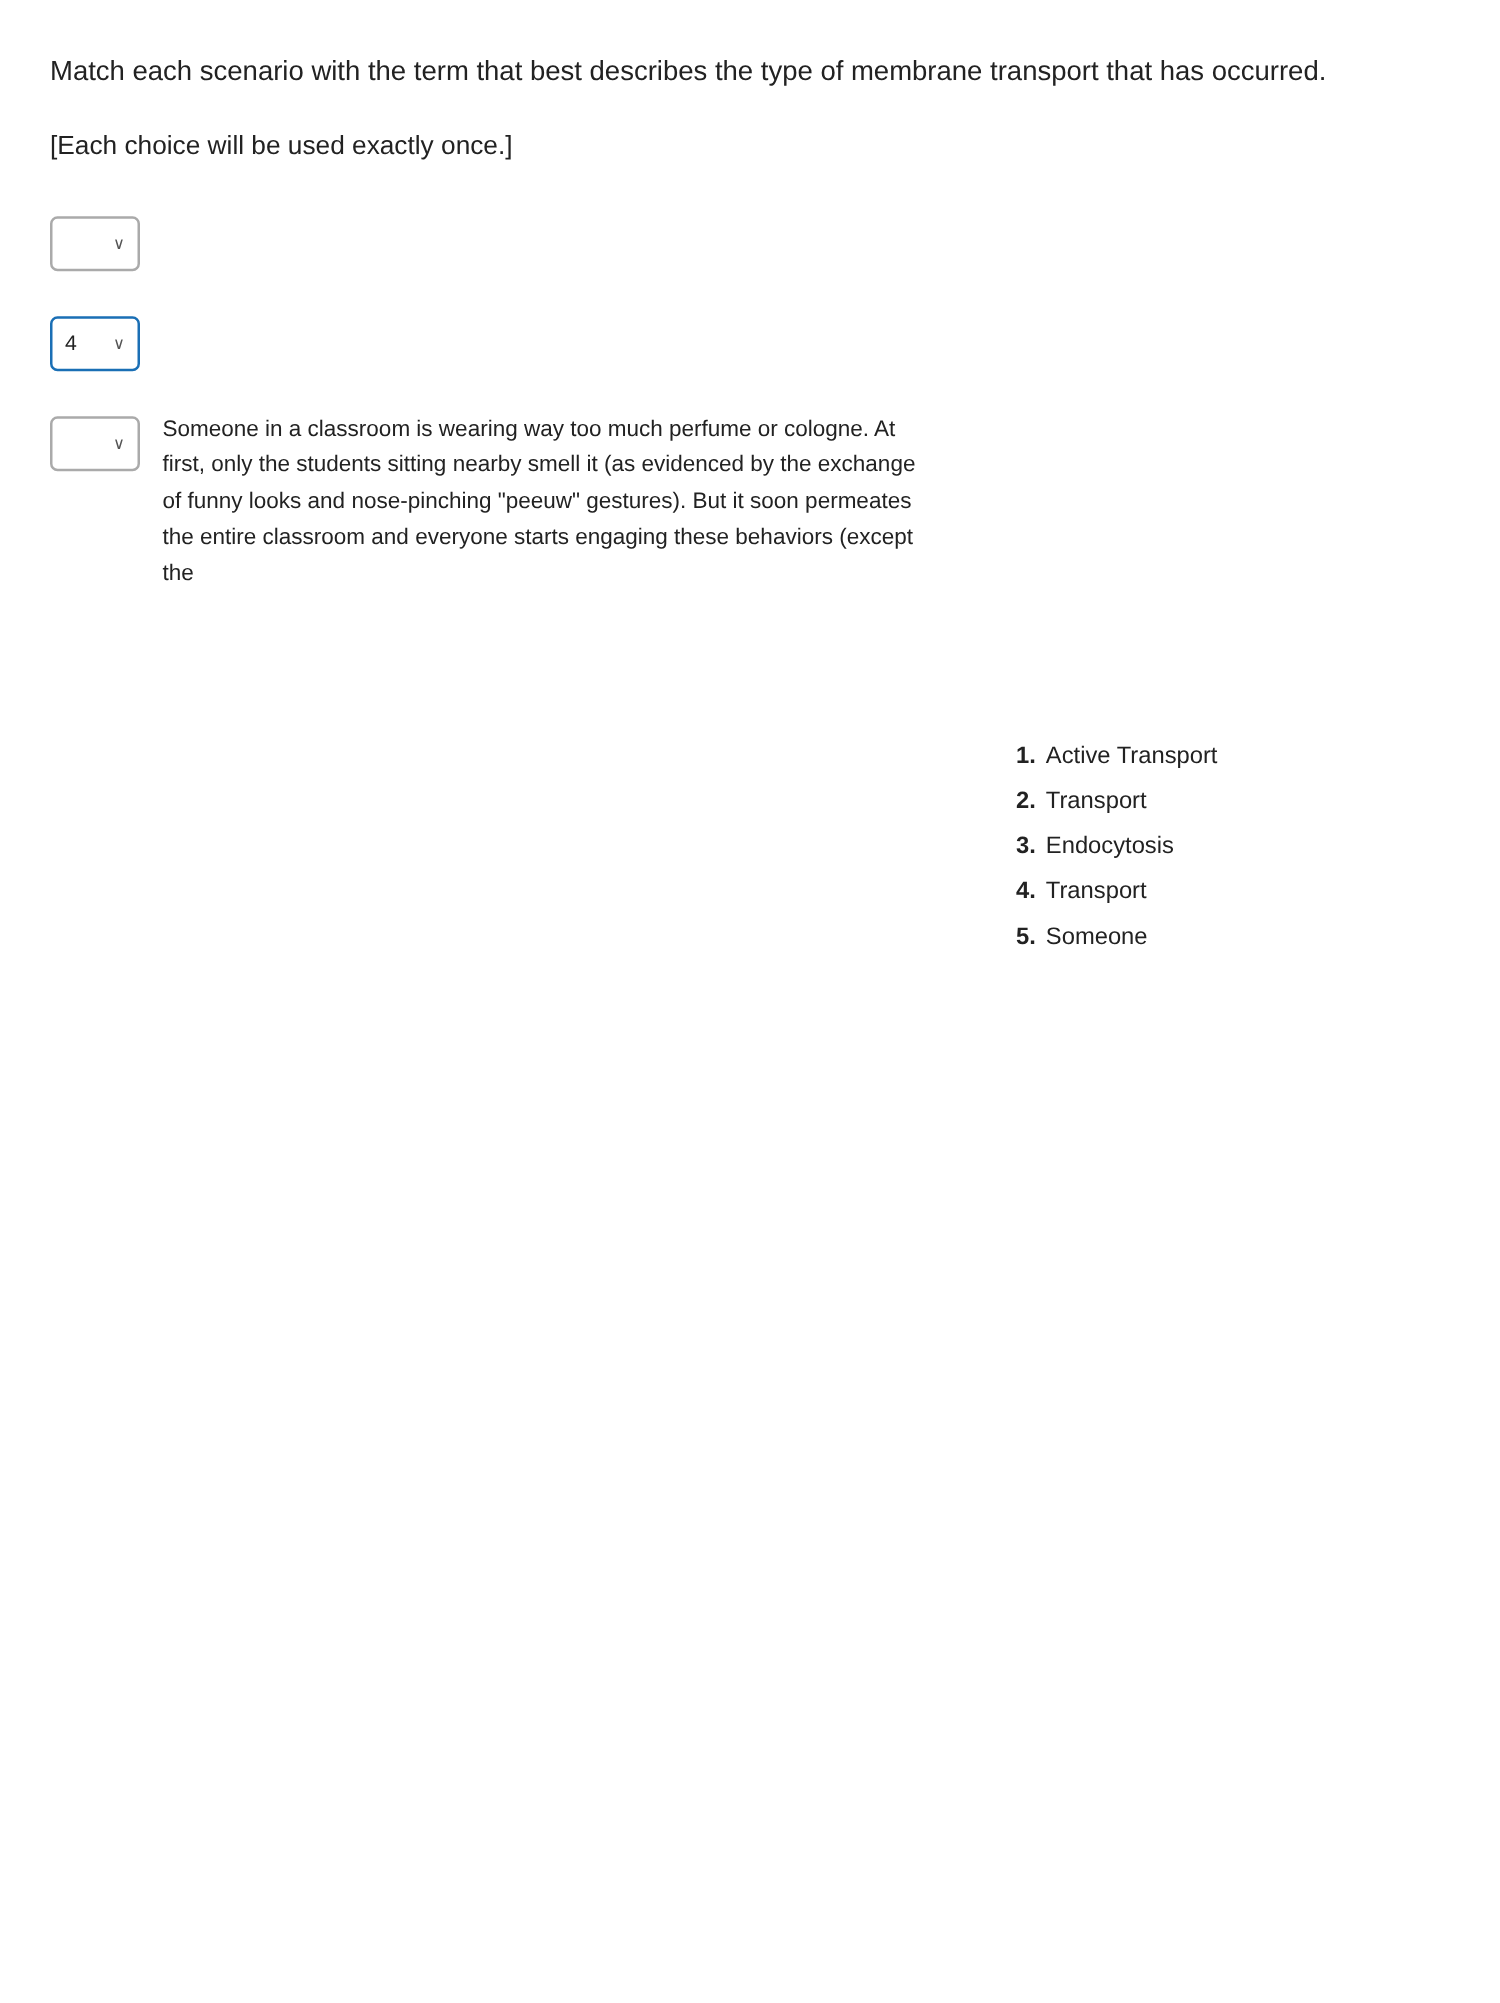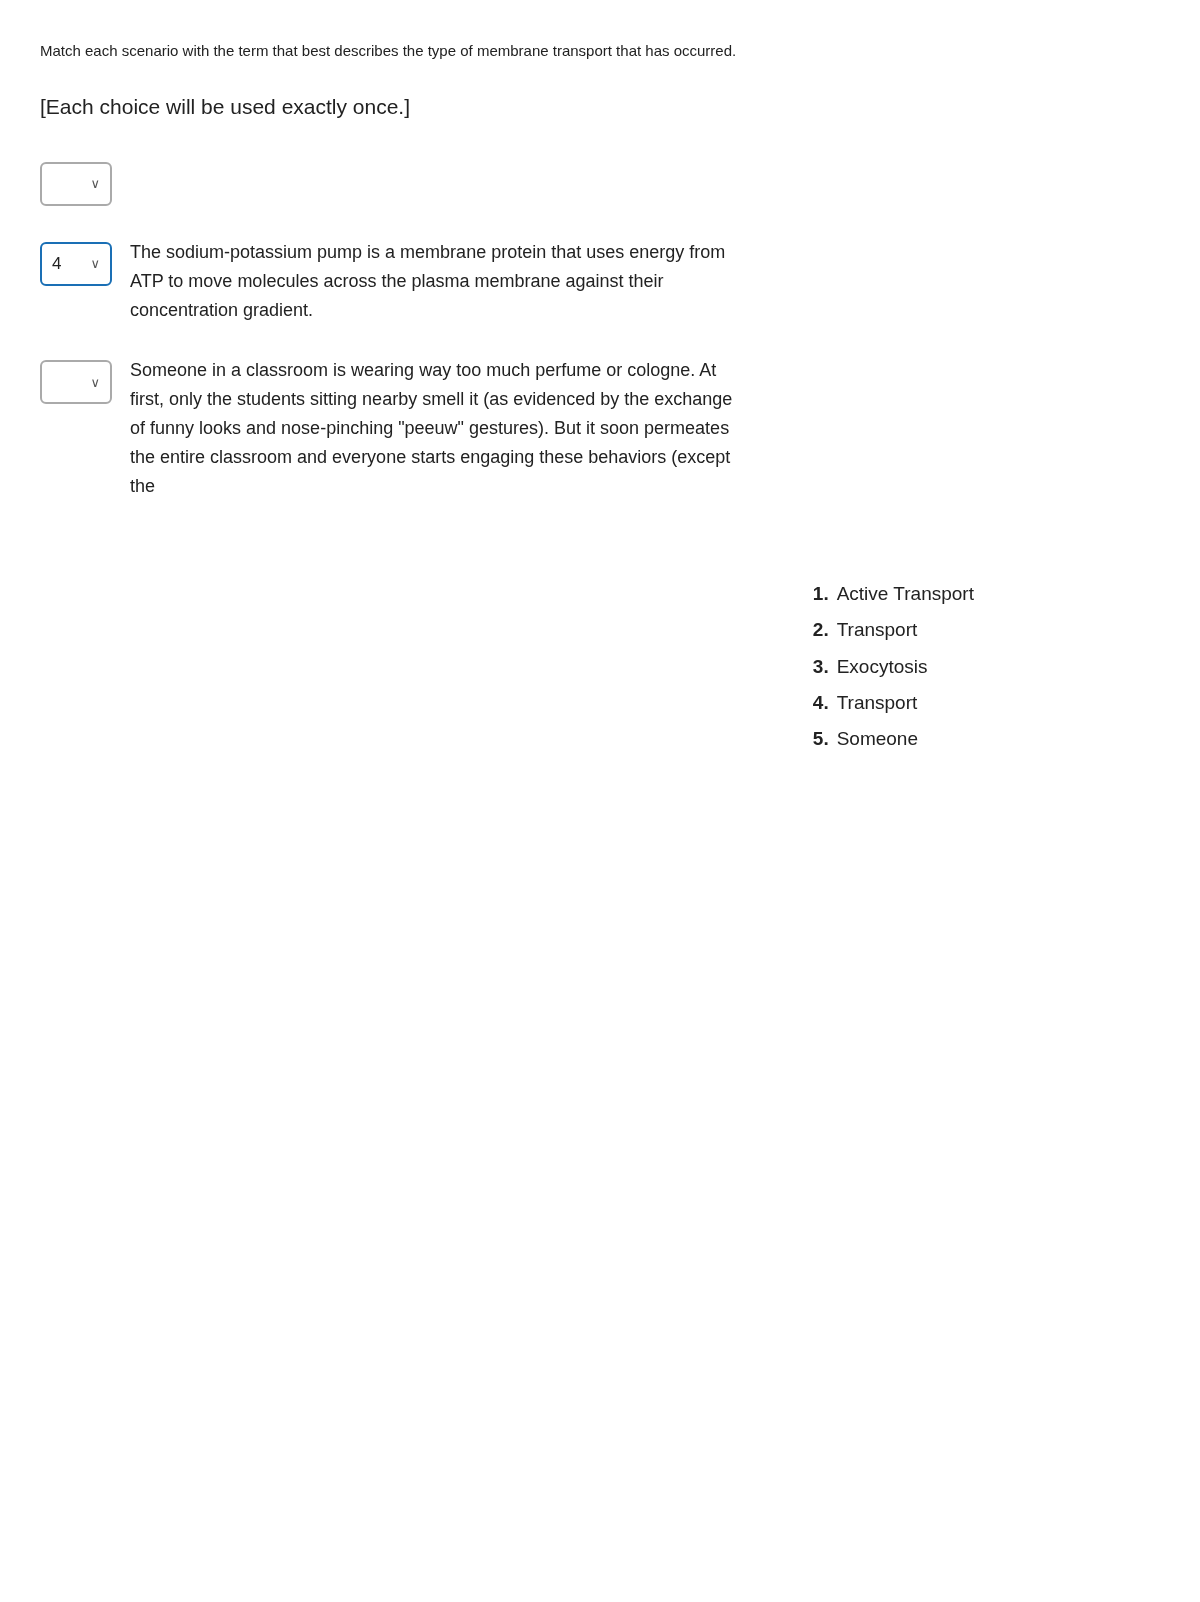--- a/index.html
+++ b/index.html
@@ -16,21 +16,21 @@
       padding: 40px 40px 40px 40px;
       max-width: 1200px;
       line-height: 1.5;
     }
 
     .instructions {
       margin-bottom: 28px;
     }
 
     .instructions p {
-      font-size: 15px;
+      font-size: 22px;
       line-height: 1.5;
       margin-bottom: 10px;
     }
 
     .each-choice {
       font-size: 21px;
       margin-bottom: 36px;
     }
 
     .scenarios-and-answers {
@@ -135,21 +135,20 @@
         <span class="selected-val"></span>
         <span class="chevron">∨</span>
       </div>
     </div>
 
     <div class="scenario-row">
       <div class="dropdown-box selected">
         <span class="selected-val">4</span>
         <span class="chevron">∨</span>
       </div>
-      <div class="scenario-text">The sodium-potassium pump is a membrane protein that uses energy from ATP to move molecules across the plasma membrane against their concentration gradient.</div>
     </div>
 
     <div class="scenario-row">
       <div class="dropdown-box">
         <span class="selected-val"></span>
         <span class="chevron">∨</span>
       </div>
       <div class="scenario-text">Someone in a classroom is wearing way too much perfume or cologne. At first, only the students sitting nearby smell it (as evidenced by the exchange of funny looks and nose-pinching "peeuw" gestures). But it soon permeates the entire classroom and everyone starts engaging these behaviors (except the</div>
     </div>
   </div>
@@ -159,21 +158,21 @@
       <li>
         <span class="answer-num">1.</span>
         <span>Active Transport</span>
       </li>
       <li>
         <span class="answer-num">2.</span>
         <span>Transport</span>
       </li>
       <li>
         <span class="answer-num">3.</span>
-        <span>Exocytosis</span>
+        <span>Endocytosis</span>
       </li>
       <li>
         <span class="answer-num">4.</span>
         <span>Transport</span>
       </li>
       <li>
         <span class="answer-num">5.</span>
         <span>Someone</span>
       </li>
     </ol>

